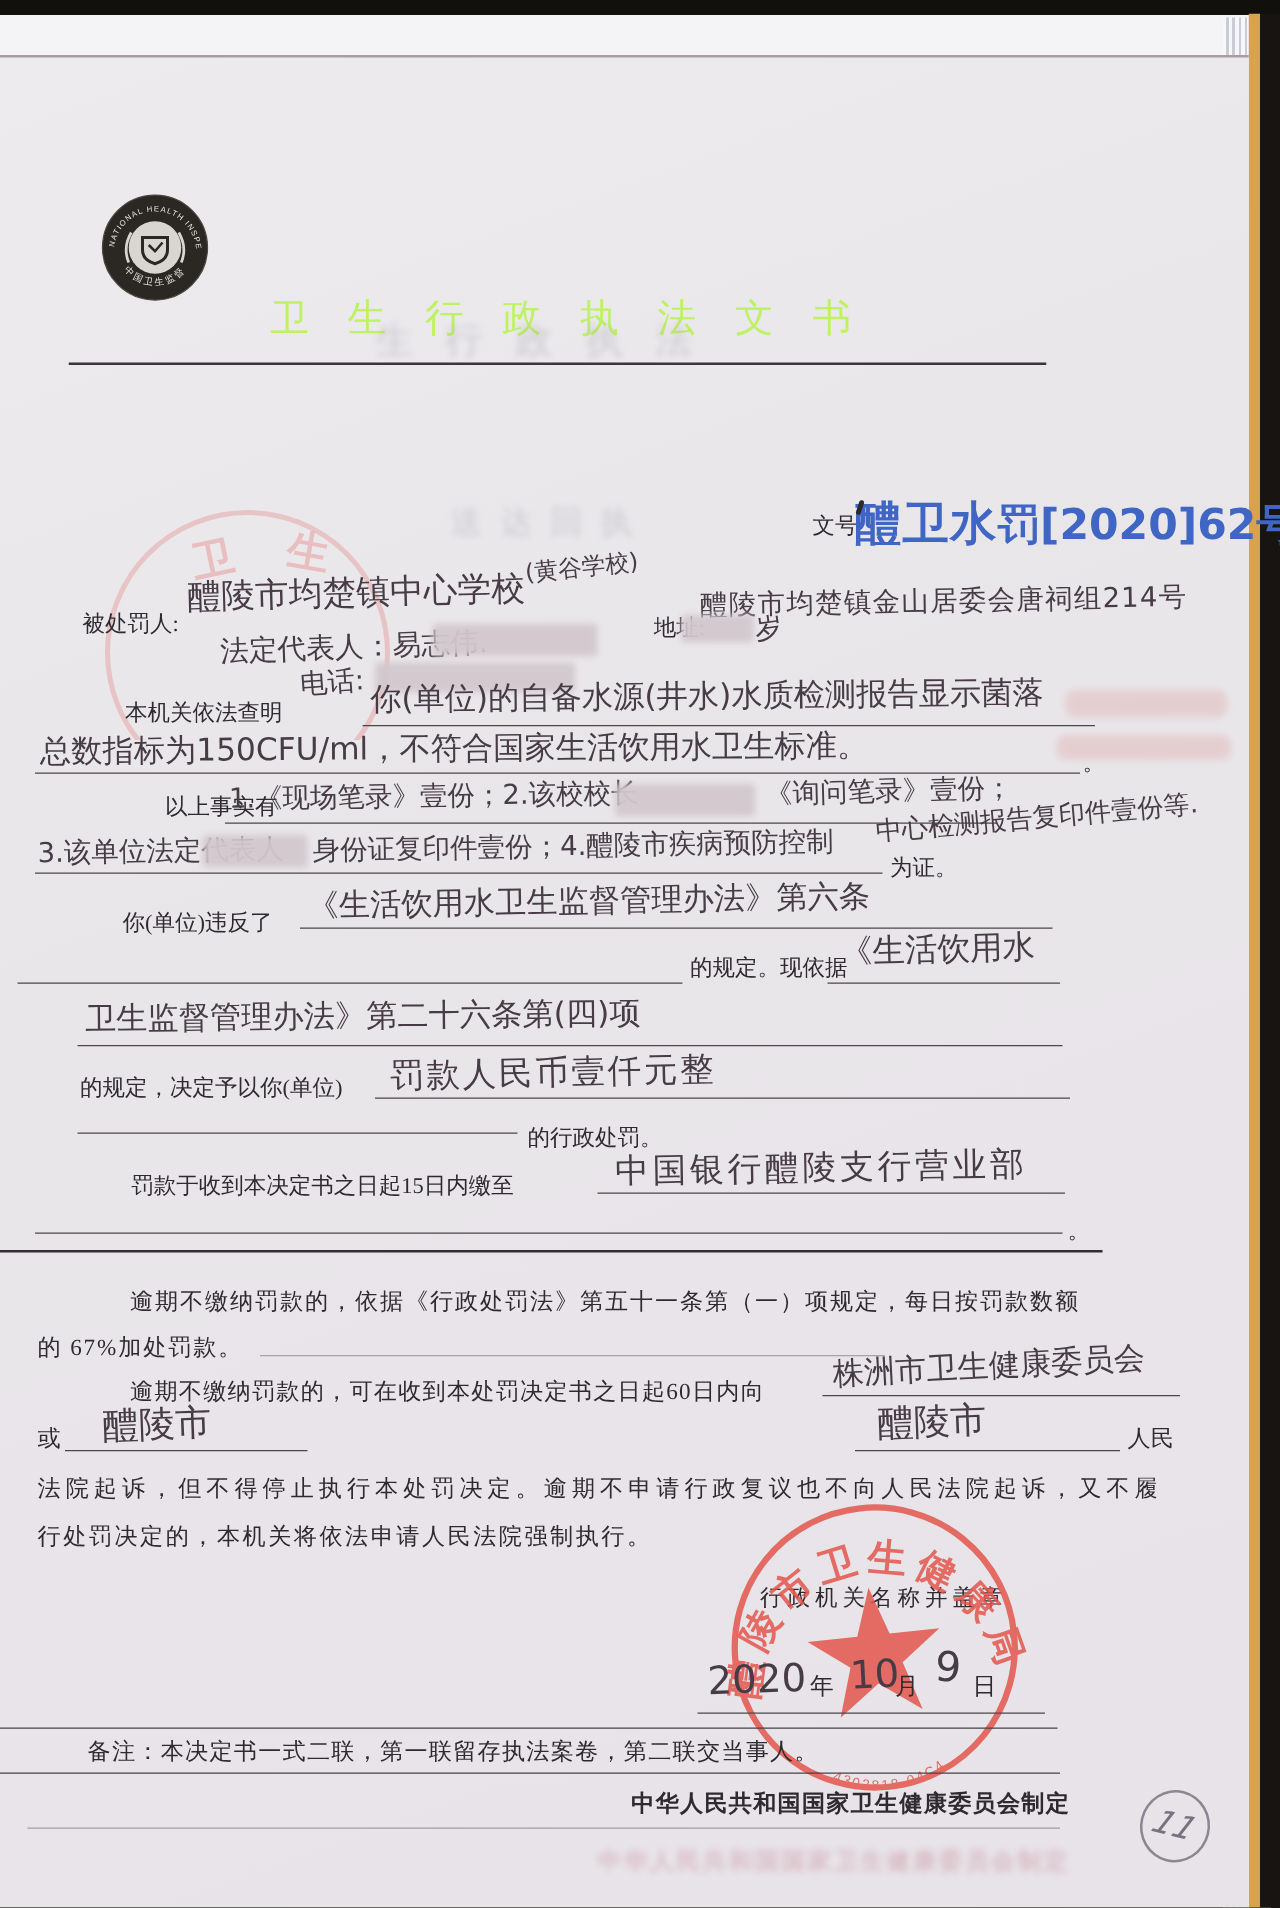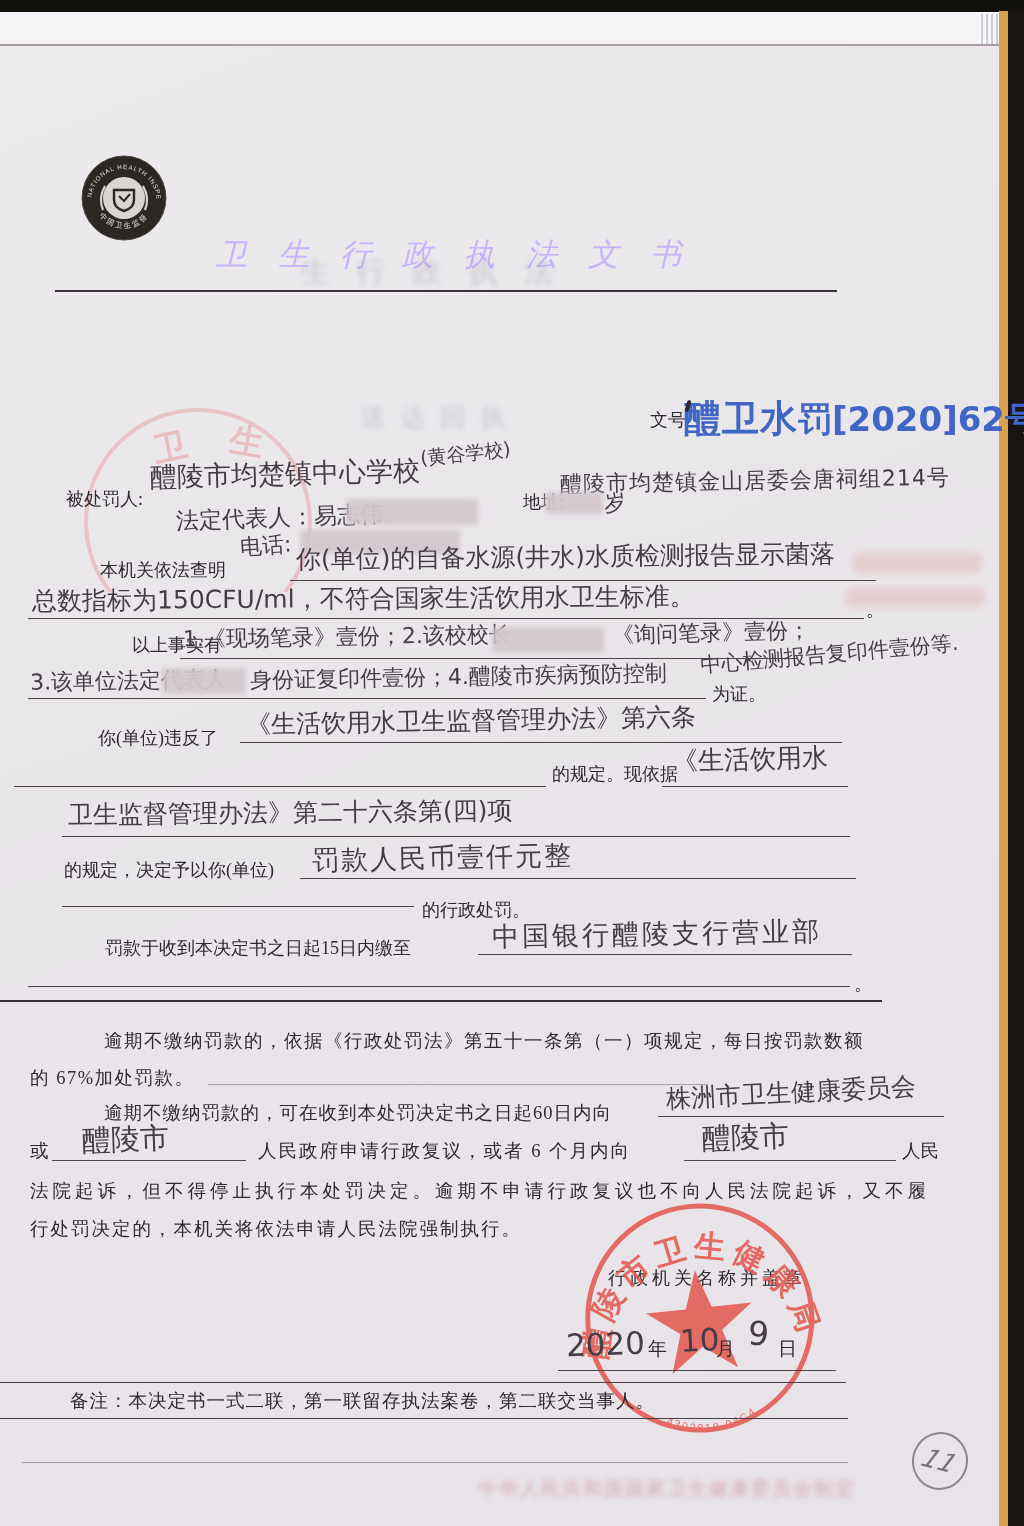--- a/index.html
+++ b/index.html
@@ -54,21 +54,21 @@
       <text font-size="7.5" fill="#e8e6e2" font-family="Liberation Sans, sans-serif" letter-spacing="2">
         <textPath href="#arcBot" startOffset="50%" text-anchor="middle">中国卫生监督</textPath>
       </text>
       <path d="M 36,38 L 56,38 L 56,48 Q 56,56 46,59 Q 36,56 36,48 Z" fill="none" stroke="#2b2824" stroke-width="2.4"></path>
       <path d="M 41,44 L 46,49 L 52,42" fill="none" stroke="#2b2824" stroke-width="2"></path>
       <path d="M 25,58 Q 20,46 27,34" fill="none" stroke="#d9d6d1" stroke-width="2.2"></path>
       <path d="M 67,58 Q 72,46 65,34" fill="none" stroke="#d9d6d1" stroke-width="2.2"></path>
     </svg>
   </div>
 
-  <div class="abs printed" style="left:216px;top:234px;font-size:31px;letter-spacing:31px;font-weight:500;color:#c4b5fd;font-style:italic;">卫生行政执法文书</div>
+  <div class="abs printed" style="left:216px;top:234px;font-size:31px;letter-spacing:31px;font-weight:500;color:#bef264;">卫生行政执法文书</div>
   <div class="abs" style="left:55px;top:290px;width:782px;height:0;border-bottom:2.4px solid #3a353b;"></div>
 
   <div class="abs ghost printed" style="left:300px;top:252px;font-size:30px;letter-spacing:26px;color:#9a97a2;">生行政执法</div>
 
   <div class="abs ghost printed" style="left:360px;top:400px;font-size:26px;letter-spacing:14px;color:#9a97a6;">送达回执</div>
 
   <div class="abs printed" style="left:650px;top:408px;font-size:18px;">文号</div>
   <div class="abs nowrap" style="left:684px;top:394px;">
     <span class="hw" style="font-size:37px;font-weight:800;color:#3f66c4;letter-spacing:1px;">醴卫水</span><span class="hw" style="font-size:34px;font-weight:600;color:#3f66c4;">罚[2020]62号</span>
   </div>
@@ -147,21 +147,20 @@
   <div class="abs printed" style="left:30px;top:1065px;font-size:18.5px;letter-spacing:1.5px;">的 67%加处罚款。</div>
   <div class="abs" style="left:208px;top:1084px;width:500px;height:0;border-bottom:1px solid rgba(90,85,92,0.45);"></div>
 
   <div class="abs printed" style="left:104px;top:1100px;font-size:18.5px;letter-spacing:1px;white-space:nowrap;">逾期不缴纳罚款的，可在收到本处罚决定书之日起60日内向</div>
   <div class="abs hw" style="left:666px;top:1076px;font-size:25px;transform:rotate(-3deg);">株洲市卫生健康委员会</div>
   <div class="abs u" style="left:658px;top:1096px;width:286px;height:20px;"></div>
 
   <div class="abs printed" style="left:30px;top:1138px;font-size:18.5px;">或</div>
   <div class="abs hw" style="left:82px;top:1120px;font-size:29px;transform:rotate(-2deg);">醴陵市</div>
   <div class="abs u" style="left:52px;top:1140px;width:194px;height:20px;"></div>
-  <div class="abs printed" style="left:258px;top:1138px;font-size:18.5px;letter-spacing:2px;white-space:nowrap;">人民政府申请行政复议，或者 6 个月内向</div>
   <div class="abs hw" style="left:702px;top:1118px;font-size:29px;transform:rotate(-2deg);">醴陵市</div>
   <div class="abs u" style="left:684px;top:1140px;width:212px;height:20px;"></div>
   <div class="abs printed" style="left:902px;top:1138px;font-size:18.5px;">人民</div>
 
   <div class="abs printed" style="left:30px;top:1178px;font-size:18.5px;letter-spacing:4px;white-space:nowrap;">法院起诉，但不得停止执行本处罚决定。逾期不申请行政复议也不向人民法院起诉，又不履</div>
   <div class="abs printed" style="left:30px;top:1216px;font-size:18.5px;letter-spacing:2px;">行处罚决定的，本机关将依法申请人民法院强制执行。</div>
 
   <div class="abs printed" style="left:608px;top:1266px;font-size:18px;letter-spacing:4px;">行政机关名称并盖章</div>
 
   <svg class="abs" style="left:572px;top:1192px;transform:rotate(-6deg);opacity:.85;" width="256" height="256">
@@ -183,20 +182,21 @@
   <div class="abs printed" style="left:648px;top:1336px;font-size:19px;">年</div>
   <div class="abs hw" style="left:680px;top:1322px;font-size:31px;transform:rotate(-3deg);">10</div>
   <div class="abs printed" style="left:716px;top:1336px;font-size:19px;">月</div>
   <div class="abs hw" style="left:748px;top:1314px;font-size:33px;transform:rotate(4deg);">9</div>
   <div class="abs printed" style="left:778px;top:1336px;font-size:19px;">日</div>
   <div class="abs u" style="left:558px;top:1352px;width:278px;height:18px;"></div>
 
   <div class="abs" style="left:0;top:1382px;width:846px;height:0;border-bottom:1.6px solid #47424a;"></div>
   <div class="abs printed" style="left:70px;top:1388px;font-size:18.5px;letter-spacing:1px;white-space:nowrap;">备注：本决定书一式二联，第一联留存执法案卷，第二联交当事人。</div>
   <div class="abs" style="left:0;top:1418px;width:848px;height:0;border-bottom:1.6px solid #47424a;"></div>
+  <div class="abs printed" style="left:505px;top:1430px;font-size:18.5px;font-weight:600;letter-spacing:1px;">中华人民共和国国家卫生健康委员会制定</div>
   <div class="abs" style="left:22px;top:1462px;width:826px;height:0;border-bottom:1px solid rgba(90,85,95,0.5);"></div>
   <div class="abs printed ghost" style="left:478px;top:1476px;font-size:19px;font-weight:bold;color:#c4808c;letter-spacing:2px;">中华人民共和国国家卫生健康委员会制定</div>
 
   <div class="abs" style="left:912px;top:1432px;width:52px;height:54px;border:2.5px solid #8a8792;border-radius:50%;
        transform:rotate(14deg);display:flex;align-items:center;justify-content:center;">
     <span class="hw" style="font-size:26px;font-style:italic;color:#767380;transform:skewX(-14deg);">11</span>
   </div>
 
 </div>
 

